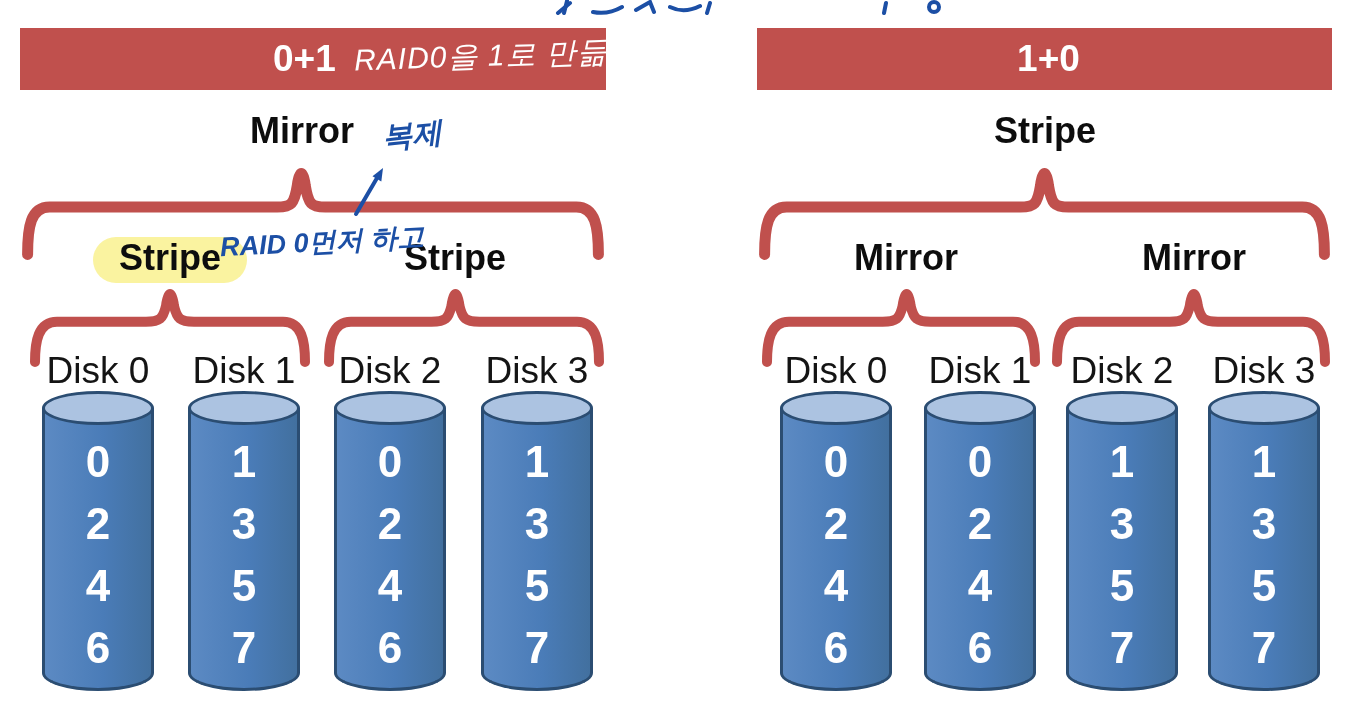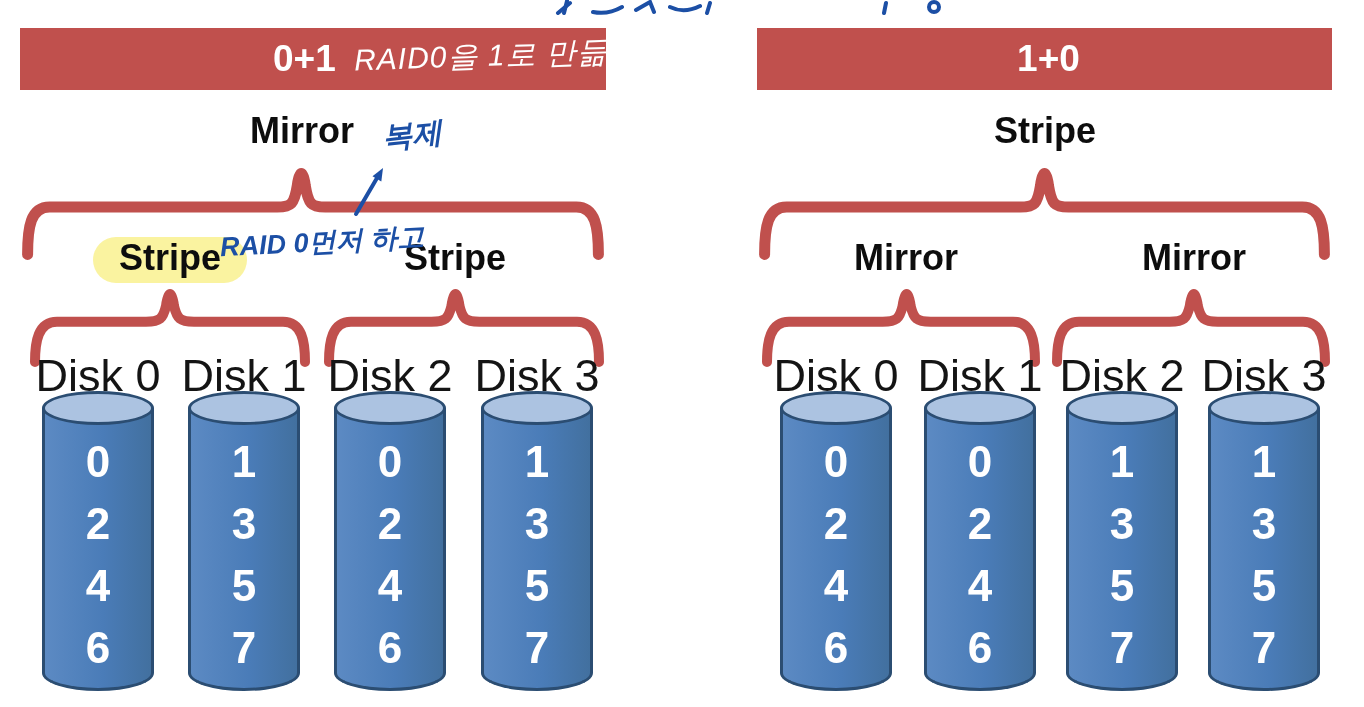--- a/index.html
+++ b/index.html
@@ -20,21 +20,21 @@
   .big-label{
     position:absolute;top:110px;width:220px;text-align:center;
     font-size:36px;font-weight:bold;color:#0d0d0d;
   }
   .grp-label{
     position:absolute;top:237px;width:220px;text-align:center;
     font-size:36px;font-weight:bold;color:#0d0d0d;z-index:3;
   }
   .disk-label{
     position:absolute;top:350px;width:140px;text-align:center;
-    font-size:45px;color:#141414;z-index:3;white-space:nowrap;
+    font-size:37px;color:#141414;z-index:3;white-space:nowrap;
   }
   .hand-blue{
     position:absolute;color:var(--ink,#1C4FA5);font-style:italic;white-space:nowrap;
     font-weight:bold;z-index:4;
   }
   .note-replication{left:382px;top:115px;font-size:30px;transform:rotate(-6deg);}
   .note-order{left:220px;top:224px;font-size:27px;transform:rotate(-3deg);}
   .highlight{
     position:absolute;left:93px;top:237px;width:154px;height:46px;
     background:var(--yellow,#FAF3A0);border-radius:24px;z-index:2;

